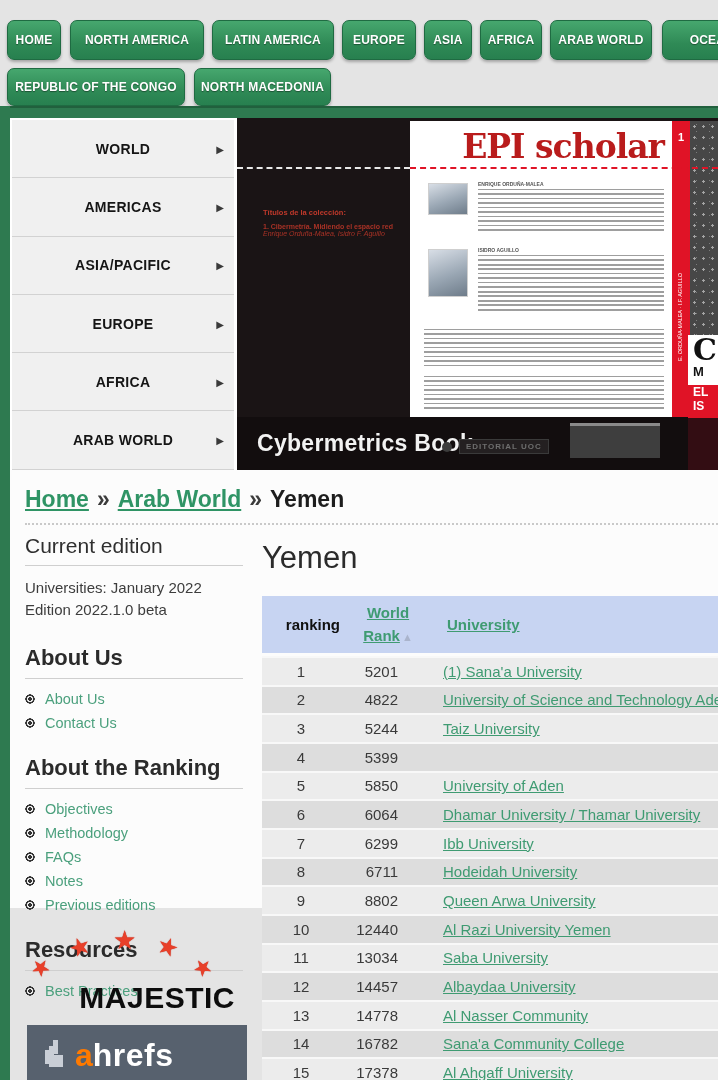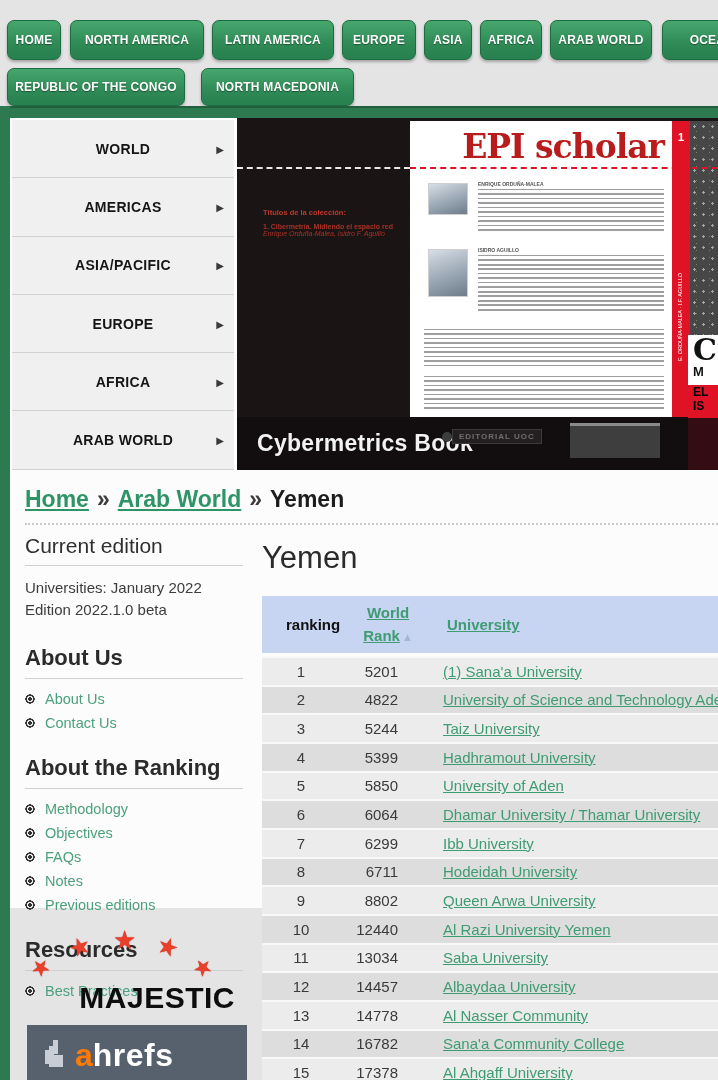--- a/index.html
+++ b/index.html
@@ -44,25 +44,25 @@
   .stripe .vol{position:absolute;top:10px;left:0;width:100%;text-align:center;color:#fff;font-size:11px;font-weight:bold;}
   .stripe .vtext{position:absolute;left:5px;top:70px;height:170px;writing-mode:vertical-rl;transform:rotate(180deg);
                  font-size:5.5px;color:#fff;white-space:nowrap;overflow:hidden;}
   .photo-panel{position:absolute;left:453px;top:3px;width:28px;height:214px;background:#474747;
       background-image:radial-gradient(#a5a5a5 1px,transparent 1.3px),radial-gradient(#7c7c7c .8px,transparent 1px);
       background-size:9px 11px,13px 7px;}
   .cover-white{position:absolute;left:451px;top:217px;width:30px;height:50px;background:#fff;overflow:hidden;padding-left:5px;}
   .cover-white .big{font-size:30px;font-weight:bold;color:#111;line-height:30px;font-family:"DejaVu Serif",serif;}
   .cover-white .med{font-size:13px;font-weight:bold;color:#111;line-height:13px;}
   .cover-red{position:absolute;left:451px;top:267px;width:30px;height:33px;background:#e01326;overflow:hidden;padding-left:5px;}
-  .cover-red div{font-size:12px;font-weight:bold;color:#000000;line-height:14px;}
+  .cover-red div{font-size:12px;font-weight:bold;color:#ffffff;line-height:14px;}
   .cover-dark{position:absolute;left:451px;top:300px;width:30px;height:52px;background:#330d13;}
   .caption-band{position:absolute;left:0;top:299px;width:451px;height:53px;background:#120d0e;}
   .caption{position:absolute;left:20px;top:13px;font-size:23px;font-weight:bold;color:#f2f2f2;letter-spacing:.3px;}
-  .publisher{position:absolute;left:205px;top:12px;display:flex;align-items:center;gap:0;}
+  .publisher{position:absolute;left:205px;top:22px;display:flex;align-items:center;gap:7px;}
   .pub-dot{width:10px;height:10px;border-radius:50%;background:#3c3c3c;}
   .pub-badge{font-size:8px;font-weight:bold;color:#6e6e6e;background:#242021;border:1px solid #3a3a3a;padding:2px 6px;letter-spacing:1px;}
   .barcode{position:absolute;left:333px;top:6px;width:90px;height:35px;background:#3e3e3e;border-top:3px solid #8a8a8a;}
 
   
   .content{position:absolute;left:10px;top:470px;width:708px;height:438px;background:#fcfcfc;}
   .breadcrumb{position:absolute;left:15px;top:16px;font-size:23px;font-weight:bold;color:#333;}
   .bc-link{color:#2f9465;text-decoration:underline;cursor:pointer;}
   .bc-sep{color:#3c3c3c;margin:0 8px;}
   .bc-current{color:#1d1d1d;}
@@ -90,21 +90,21 @@
                 box-shadow:-4px 6px 0 0 #c9ced6,-8px 10px 0 0 #c9ced6;}
   .hand .fist{position:absolute;left:4px;top:15px;width:14px;height:12px;background:#c9ced6;}
   .ah-a{font-size:32px;font-weight:bold;color:#ff7a00;}
   .ah-rest{font-size:32px;font-weight:bold;color:#fff;letter-spacing:.5px;}
 
   .main{position:absolute;left:252px;top:60px;right:0;bottom:0;}
   .page-h1{font-size:31px;font-weight:500;color:#2b2b2b;margin:10px 0 20px 0;}
   .g-link{color:#3f9b72;text-decoration:underline;cursor:pointer;}
   .table{width:100%;}
   .thead{display:flex;align-items:center;background:#c7d4f2;min-height:57px;}
-  .th1{width:78px;text-align:left;font-size:15px;font-weight:bold;color:#111;padding-left:24px;}
+  .th1{width:78px;text-align:right;font-size:15px;font-weight:bold;color:#111;}
   .th2{width:96px;text-align:center;font-size:15px;font-weight:bold;line-height:1.5;padding:0 10px;}
   .sort{color:#aab4cc;font-size:11px;margin-left:2px;text-decoration:none;display:inline-block;}
   .th3{flex:1;padding-left:11px;font-size:15px;font-weight:bold;}
   .tbody{margin-top:3px;}
   .tr{display:flex;align-items:center;height:28.66px;border-top:2px solid #f8f8f8;}
   .tr:nth-child(odd){background:#ececec;}
   .tr:nth-child(even){background:#dddddd;}
   .td1{width:78px;text-align:center;font-size:15px;color:#3a3a3a;}
   .td2{width:72px;padding-right:14px;text-align:right;font-size:15px;color:#3a3a3a;}
   .td3{flex:1;padding-left:31px;font-size:15px;white-space:nowrap;overflow:hidden;}
@@ -117,21 +117,21 @@
   <div>
     <div class="tab" style="left:7px;top:20px;width:54px;height:40px">HOME</div>
     <div class="tab" style="left:70px;top:20px;width:134px;height:40px">NORTH AMERICA</div>
     <div class="tab" style="left:212px;top:20px;width:122px;height:40px">LATIN AMERICA</div>
     <div class="tab" style="left:342px;top:20px;width:74px;height:40px">EUROPE</div>
     <div class="tab" style="left:424px;top:20px;width:48px;height:40px">ASIA</div>
     <div class="tab" style="left:480px;top:20px;width:62px;height:40px">AFRICA</div>
     <div class="tab" style="left:550px;top:20px;width:102px;height:40px">ARAB WORLD</div>
     <div class="tab" style="left:662px;top:20px;width:112px;height:40px">OCEANIA</div>
     <div class="tab" style="left:7px;top:68px;width:178px;height:38px">REPUBLIC OF THE CONGO</div>
-    <div class="tab" style="left:201px;top:68px;width:153px;height:38px">NORTH MACEDONIA</div>
+    <div class="tab" style="left:194px;top:68px;width:137px;height:38px">NORTH MACEDONIA</div>
   </div>
 
   <div class="green-band"></div>
   <div class="green-strip"></div>
 
   <div class="banner-row">
     <div class="menu">
       <div class="menu-item">
         <span class="mi-label">WORLD</span>
         <span class="mi-arrow">▶</span>
@@ -225,25 +225,25 @@
         <span class="lbl">About Us</span>
       </div>
       <div class="side-link">
         <span class="bullet"></span>
         <span class="lbl">Contact Us</span>
       </div>
 
       <h2 class="side-h bold">About the Ranking</h2>
       <div class="side-link">
         <span class="bullet"></span>
+        <span class="lbl">Objectives</span>
+      </div>
+      <div class="side-link">
+        <span class="bullet"></span>
         <span class="lbl">Methodology</span>
-      </div>
-      <div class="side-link">
-        <span class="bullet"></span>
-        <span class="lbl">Objectives</span>
       </div>
       <div class="side-link">
         <span class="bullet"></span>
         <span class="lbl">FAQs</span>
       </div>
       <div class="side-link">
         <span class="bullet"></span>
         <span class="lbl">Notes</span>
       </div>
       <div class="side-link">
@@ -305,21 +305,20 @@
             <div class="td3"><span class="g-link">University of Science and Technology Aden</span></div>
           </div>
           <div class="tr">
             <div class="td1">3</div>
             <div class="td2">5244</div>
             <div class="td3"><span class="g-link">Taiz University</span></div>
           </div>
           <div class="tr">
             <div class="td1">4</div>
             <div class="td2">5399</div>
-            <div class="td3"><span class="g-link">Hadhramout University</span></div>
           </div>
           <div class="tr">
             <div class="td1">5</div>
             <div class="td2">5850</div>
             <div class="td3"><span class="g-link">University of Aden</span></div>
           </div>
           <div class="tr">
             <div class="td1">6</div>
             <div class="td2">6064</div>
             <div class="td3"><span class="g-link">Dhamar University / Thamar University</span></div>

